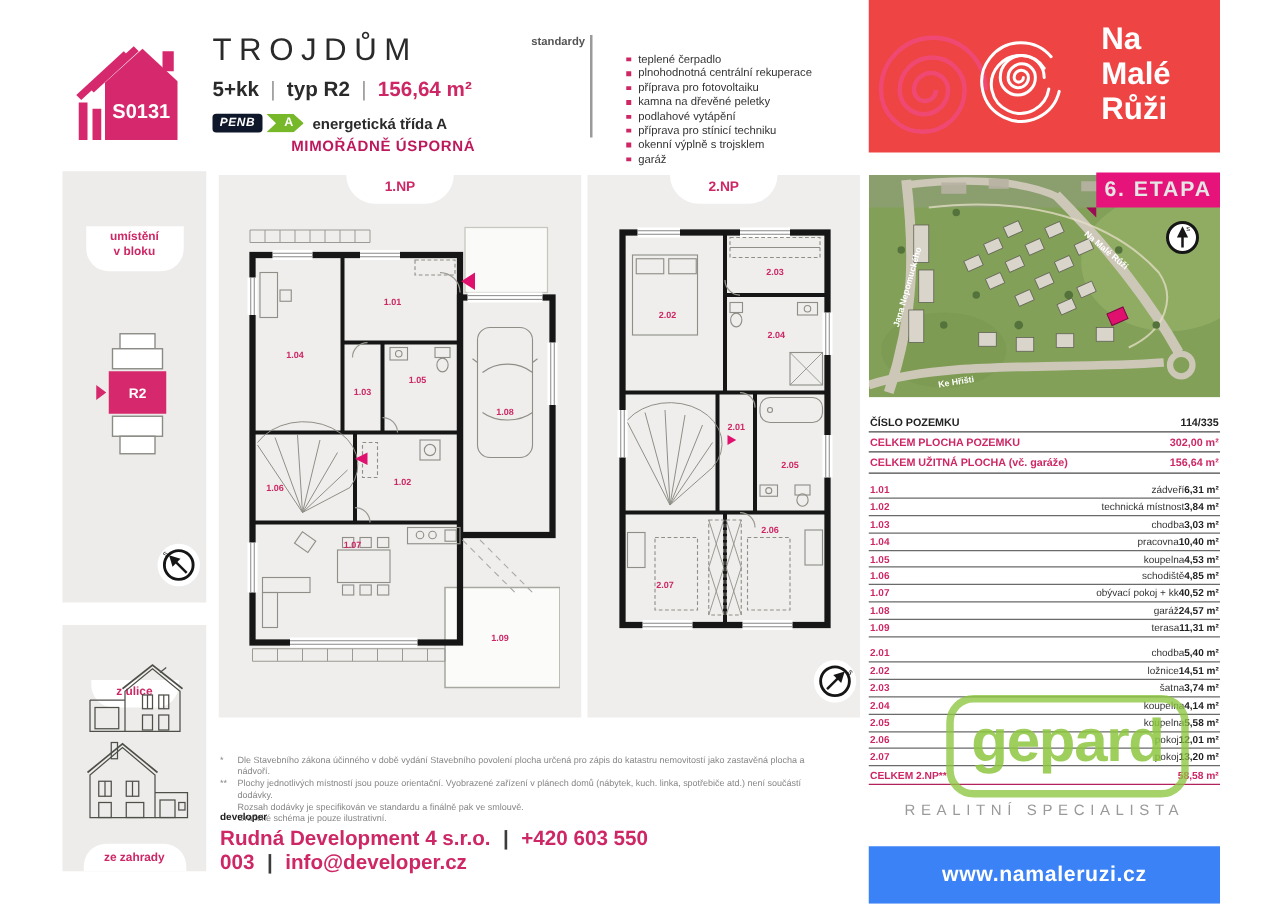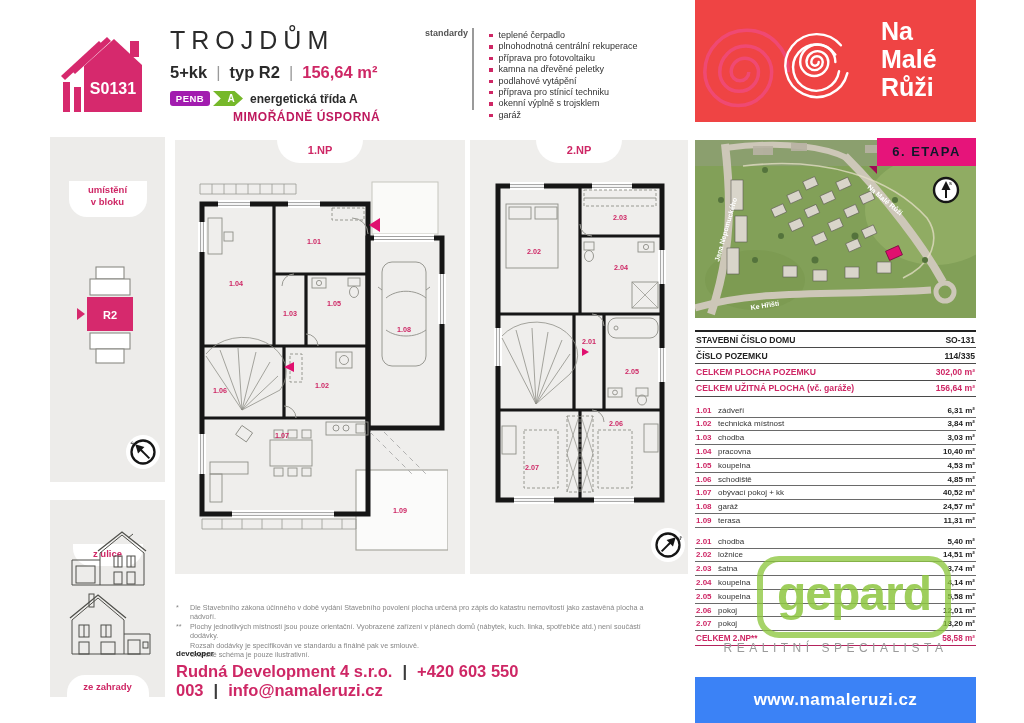--- a/index.html
+++ b/index.html
@@ -6,62 +6,62 @@
   .page{position:relative;width:1024px;height:723px;background:#fff;overflow:hidden;
         font-family:"Liberation Sans",sans-serif;color:#222;}
   .abs{position:absolute;}
   svg text{font-family:"Liberation Sans",sans-serif;}
   
   .title-h1{font-size:25px;letter-spacing:6px;font-weight:400;color:#2a2a2a;margin:0;}
   .subtitle{margin-top:8px;font-size:16.5px;font-weight:bold;color:#2a2a2a;display:flex;gap:9px;align-items:baseline;}
   .subtitle .sep{color:#9a9a9a;font-weight:400;}
   .subtitle .area{color:#ce2765;}
   .penb-row{margin-top:9px;display:flex;align-items:center;gap:7px;}
-  .penb-badge{background:#a21caf;color:#fff;font-size:9.5px;font-weight:bold;letter-spacing:.5px;
-              width:40px;height:15px;line-height:15px;text-align:center;border-radius:3px;}
+  .penb-badge{background:#0f172a;color:#fff;font-size:9.5px;font-weight:bold;letter-spacing:.5px;
+              width:40px;height:15px;line-height:15px;text-align:center;border-radius:3px;font-style:italic;}
   .penb-a{background:#76b82a;color:#fff;font-size:10px;font-weight:bold;width:30px;height:15px;line-height:15px;
           text-align:center;padding-left:6px;box-sizing:border-box;margin-left:-4px;
           clip-path:polygon(0 0,72% 0,100% 50%,72% 100%,0 100%,26% 50%);}
   .energy{font-size:12px;font-weight:bold;color:#2a2a2a;}
   .energy-note{margin-top:4px;margin-left:63px;font-size:12px;font-weight:bold;color:#be185d;letter-spacing:.5px;}
   
   .standards{left:425px;top:26px;width:268px;}
   .std-label{position:absolute;left:0;top:2px;width:40px;text-align:right;font-size:9px;font-weight:bold;color:#555;}
   .std-div{position:absolute;left:47px;top:2px;width:1.5px;height:82px;background:#9a9a9a;}
-  .std-list{position:absolute;left:60px;top:0;margin:4px;padding:0;list-style:none;}
+  .std-list{position:absolute;left:60px;top:0;margin:16px;padding:0;list-style:none;}
   .std-list li{font-size:9px;color:#333;line-height:11.4px;display:flex;align-items:center;gap:6px;}
   .std-list .bullet{width:3.5px;height:3.5px;background:#ce2765;display:inline-block;flex:0 0 auto;}
   
   .banner{left:695px;top:0;width:281px;height:122px;background:#ef4444;overflow:hidden;}
   .brand-text{position:absolute;left:186px;top:17px;color:#fff;font-size:25px;font-weight:bold;line-height:28px;}
   
   .panel-gray{background:#edecea;}
   .notch{position:absolute;left:50%;transform:translateX(-50%);background:#fff;text-align:center;
          color:#ce2765;font-weight:bold;margin-top:44px;}
   .notch.top{top:0;border-radius:0 0 18px 18px;}
   .notch.bottom{bottom:0;border-radius:18px 18px 0 0;}
   
   .planpanel{background:#efeeec;}
   .plan-notch{position:absolute;left:50%;top:0;transform:translateX(-50%);width:86px;height:23px;background:#fff;
               border-radius:0 0 40px 40px;text-align:center;font-size:11px;font-weight:bold;color:#ce2765;line-height:20px;}
   
-  .etapa{left:877px;top:138px;width:99px;height:28px;background:#e6147a;color:#0f172a;text-align:center;
-         font-size:13px;font-weight:bold;letter-spacing:1.5px;line-height:28px;}
+  .etapa{left:877px;top:138px;width:99px;height:28px;background:#e6147a;color:#e5e5e5;text-align:center;
+         font-size:17px;font-weight:bold;letter-spacing:1.5px;line-height:28px;}
   .etapa-fold{left:869px;top:166px;width:0;height:0;border-top:8px solid #9e0b55;border-left:8px solid transparent;}
   
   .rtable{left:695px;top:330px;width:281px;}
   .trow{display:flex;justify-content:space-between;align-items:baseline;border-bottom:1.5px solid #4a4a4a;
         padding:2.6px 1px;font-size:8.6px;font-weight:bold;}
   .trow.first{border-top:2.5px solid #222;}
   .trow.info{color:#222;}
   .trow.total{color:#ce2765;}
   .tgap{height:7px;}
   .trow.room{font-size:8px;padding:1.9px 1px;border-bottom:1.2px solid #6a6a6a;font-weight:normal;}
   .trow.room .rn{color:#ce2765;font-weight:bold;width:22px;flex:0 0 auto;}
-  .trow.room .rname{flex:1;color:#333;}
+  .trow.room .rname{flex:1;color:#333;text-align:right;}
   .trow.room .rv{font-weight:bold;color:#222;}
   .trow.subtotal{color:#ce2765;font-size:8.2px;border-bottom:1.5px solid #b3225c;}
   
   .gepard{left:757px;top:556px;width:182px;height:70px;border:6px solid rgba(141,198,63,.78);border-radius:22px;
           text-align:center;line-height:64px;font-size:48px;font-weight:bold;letter-spacing:-1px;
           color:rgba(141,198,63,.85);}
   .tagline{left:695px;top:641px;width:281px;text-align:center;font-size:12px;letter-spacing:4.5px;color:#9a9a9a;}
   .webbar{left:695px;top:677px;width:281px;height:51px;background:#3b82f6;color:#fff;text-align:center;
           font-size:17px;font-weight:bold;line-height:46px;letter-spacing:.5px;}
   
@@ -465,24 +465,20 @@
         <line x1="251" y1="58" x2="251" y2="47" stroke="#161616" stroke-width="2"></line>
         <polygon points="251,41 246.5,50 255.5,50" fill="#161616"></polygon>
         <text x="254" y="45" font-size="6" fill="#161616">s</text>
       </g>
     </svg>
   </div>
   <div class="abs etapa">6. ETAPA</div>
   <div class="abs etapa-fold"></div>
 
   <div class="abs rtable">
-    <div class="trow info first">
-        <span>STAVEBNÍ ČÍSLO DOMU</span>
-        <span>SO-131</span>
-      </div>
     <div class="trow info">
         <span>ČÍSLO POZEMKU</span>
         <span>114/335</span>
       </div>
     <div class="trow total">
         <span>CELKEM PLOCHA POZEMKU</span>
         <span>302,00 m²</span>
       </div>
     <div class="trow total">
         <span>CELKEM UŽITNÁ PLOCHA (vč. garáže)</span>
@@ -596,16 +592,16 @@
       <span class="marker"></span>
       <span class="ntext">Grafické schéma je pouze ilustrativní.</span>
     </div>
   </div>
 
   <div class="abs devrow">
     <span class="devlabel">developer</span>
     <span class="devline"></span>
   </div>
   <div class="abs contact">
-    <span>Rudná Development 4 s.r.o.</span><span class="csep">|</span><span>+420 603 550 003</span><span class="csep">|</span><span>info@namaleruzi.cz</span>
+    <span>Rudná Development 4 s.r.o.</span><span class="csep">|</span><span>+420 603 550 003</span><span class="csep">|</span><span>info@developer.cz</span>
   </div>
 
 </div>
 
 </body></html>

